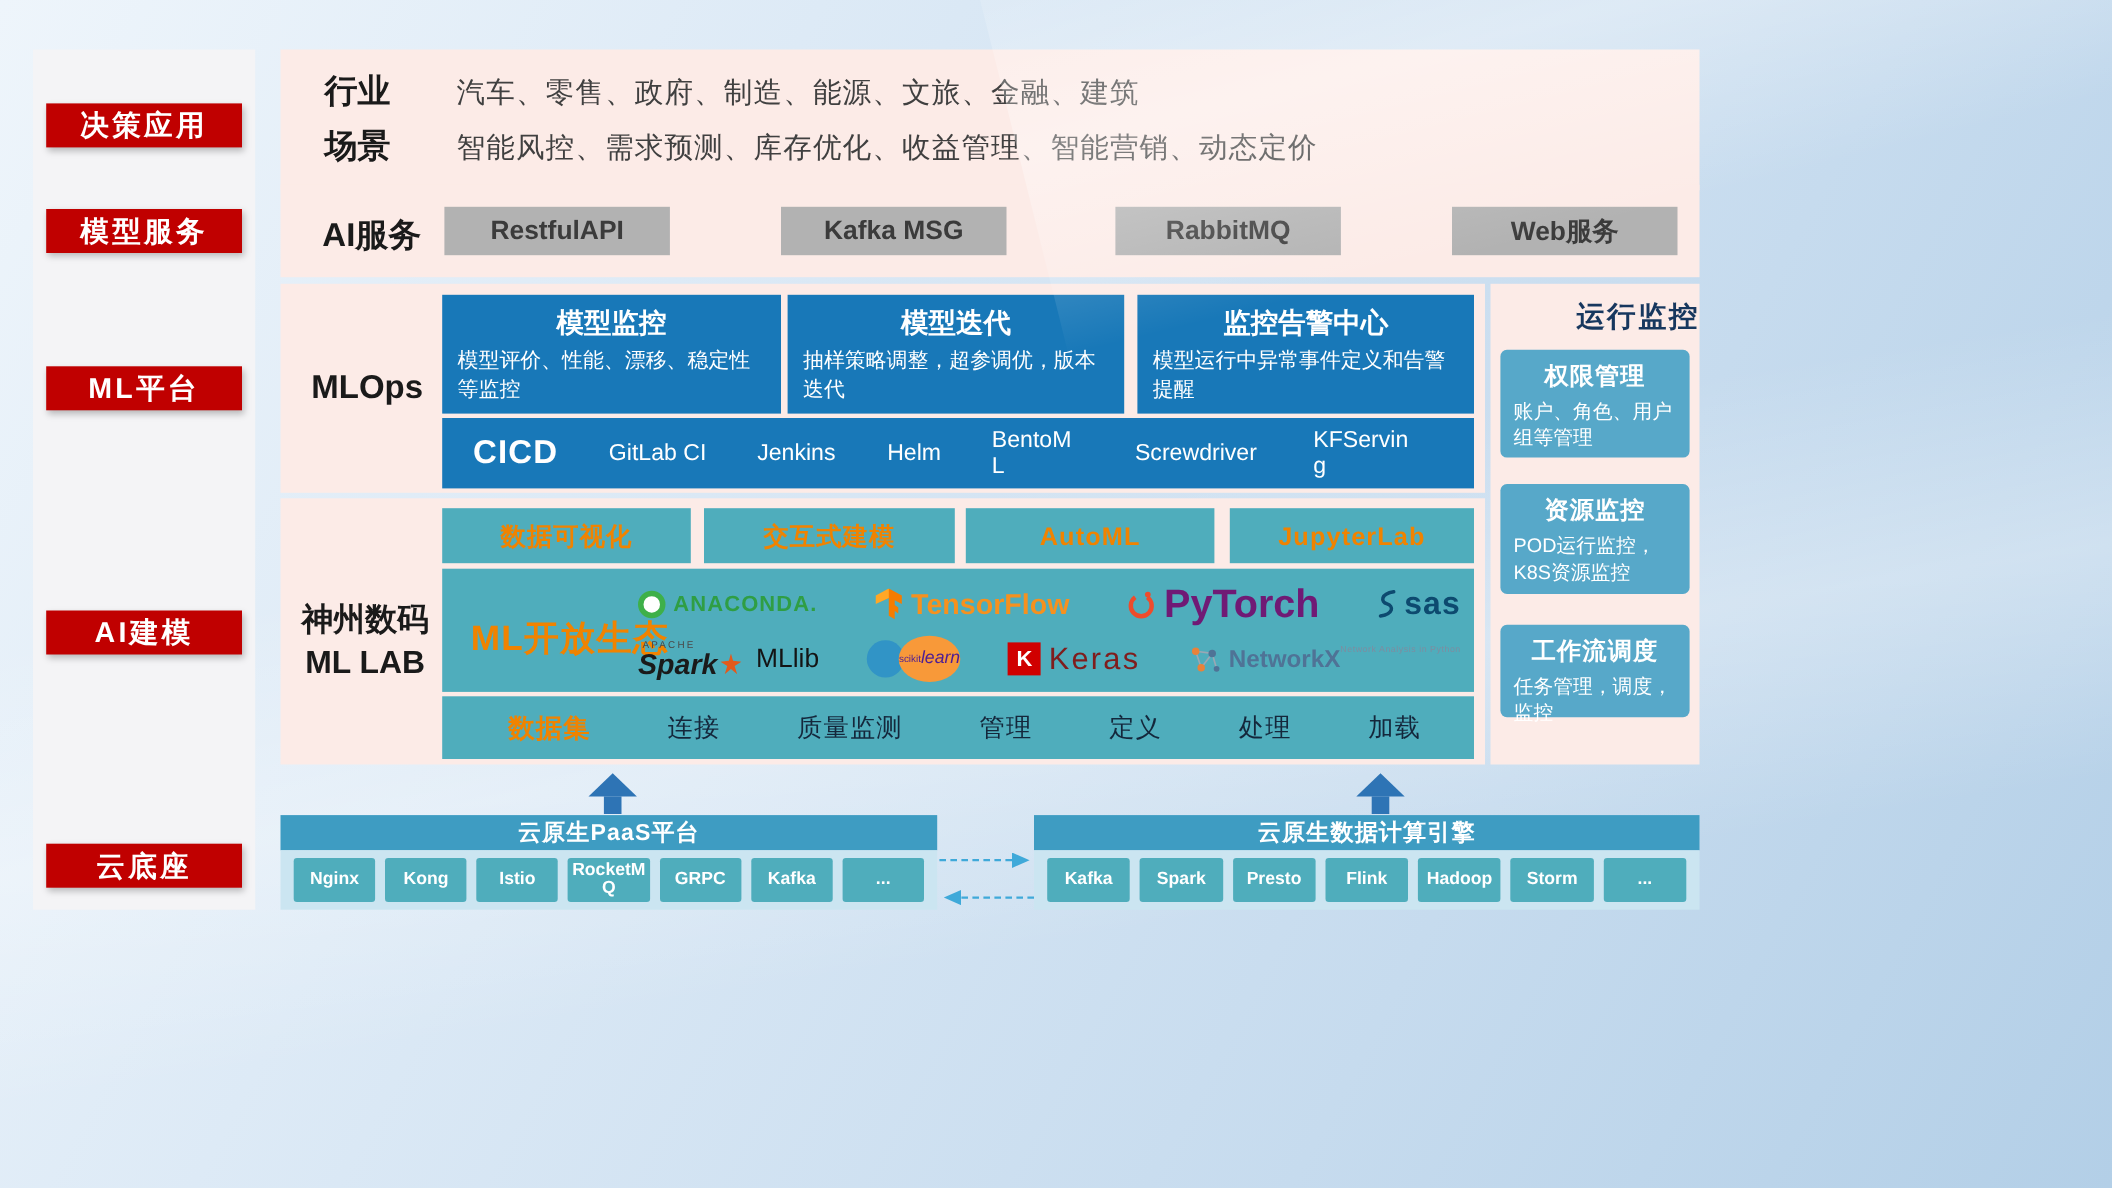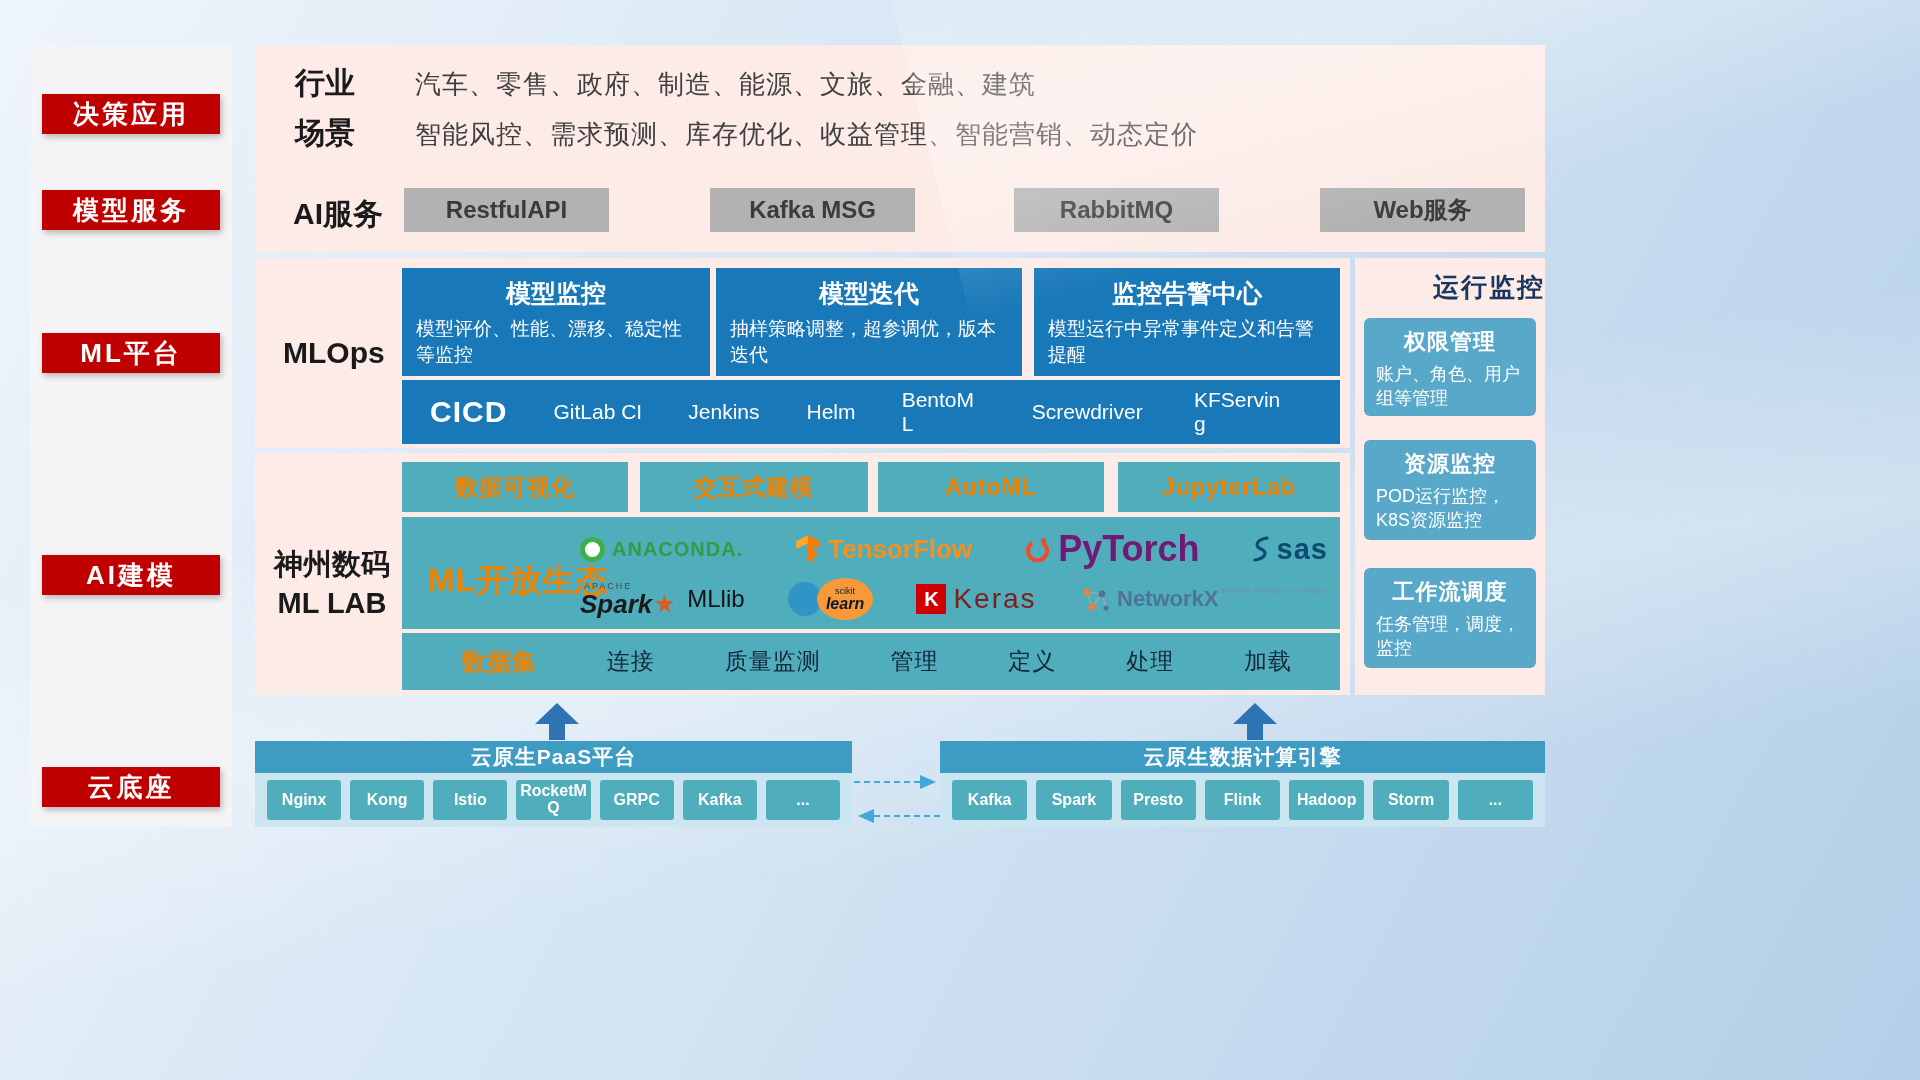--- a/index.html
+++ b/index.html
@@ -53,24 +53,24 @@
   .tf-text { color:#f6911e; font-weight:bold; font-size:26px; }
   .pt-text { color:#701a75; font-weight:bold; font-size:36px; }
   .sas-text { color:#0d4a6f; font-weight:800; font-size:29px; letter-spacing:1px; }
 
   .spark-stack { display:flex; flex-direction:column; line-height:1; }
   .apache { font-size:9px; letter-spacing:2px; color:#4a4a4a; margin-left:4px; }
   .spark-word { font-size:26px; font-weight:bold; font-style:italic; color:#1a1a1a; display:flex; align-items:center; }
   .mllib { font-size:24px; color:#141414; margin-left:6px; }
 
   .sk-blue { width:34px; height:34px; border-radius:50%; background:#3194c6; margin-right:-12px; }
-  .sk-orange { width:56px; height:42px; border-radius:50%; background:#f89939; display:flex; flex-direction:column;
-    align-items:center; justify-content:center; color:#0f172a; line-height:1; z-index:1; }
+  .sk-orange { width:56px; height:42px; border-radius:50%; background:#f89939; display:flex; flex-direction:row;
+    align-items:center; justify-content:center; color:#4c1d95; line-height:1; z-index:1; }
   .sk-small { font-size:9px; }
-  .sk-learn { font-size:16px; font-weight:bold; font-style:italic; }
+  .sk-learn { font-size:16px; font-weight:normal; font-style:italic; }
 
   .keras-badge { width:30px; height:30px; background:#d00000; color:#fff; font-weight:bold; font-size:20px;
     display:flex; align-items:center; justify-content:center; }
   .keras-text { font-size:28px; color:#7f1d1d; letter-spacing:2px; }
 
   .nx-stack { display:flex; flex-direction:row; line-height:1.1; }
   .nx-text { font-size:22px; font-weight:bold; color:#4f7396; }
   .nx-sub { font-size:8px; color:#7d8da0; letter-spacing:.5px; }
 
   .dataset-bar { position:absolute; background:#4fadbc; display:flex; align-items:center;
@@ -250,21 +250,21 @@
   <div class="panel" style="left:1355px; top:258px; width:190px; height:437px">
     <span class="mon-title">运行监控</span>
     <div class="mon-card" style="top:60px; height:98px">
       <span class="mc-title">权限管理</span>
       <span class="mc-desc">账户、角色、用户组等管理</span>
     </div>
     <div class="mon-card" style="top:182px; height:100px">
       <span class="mc-title">资源监控</span>
       <span class="mc-desc">POD运行监控，K8S资源监控</span>
     </div>
-    <div class="mon-card" style="top:310px; height:100px">
+    <div class="mon-card" style="top:310px; height:84px">
       <span class="mc-title">工作流调度</span>
       <span class="mc-desc">任务管理，调度，监控</span>
     </div>
   </div>
 
   <div class="up-arrow" style="left:535px">
       <div class="ua-head"></div>
       <div class="ua-stem"></div>
     </div>
   <div class="up-arrow" style="left:1233px">

